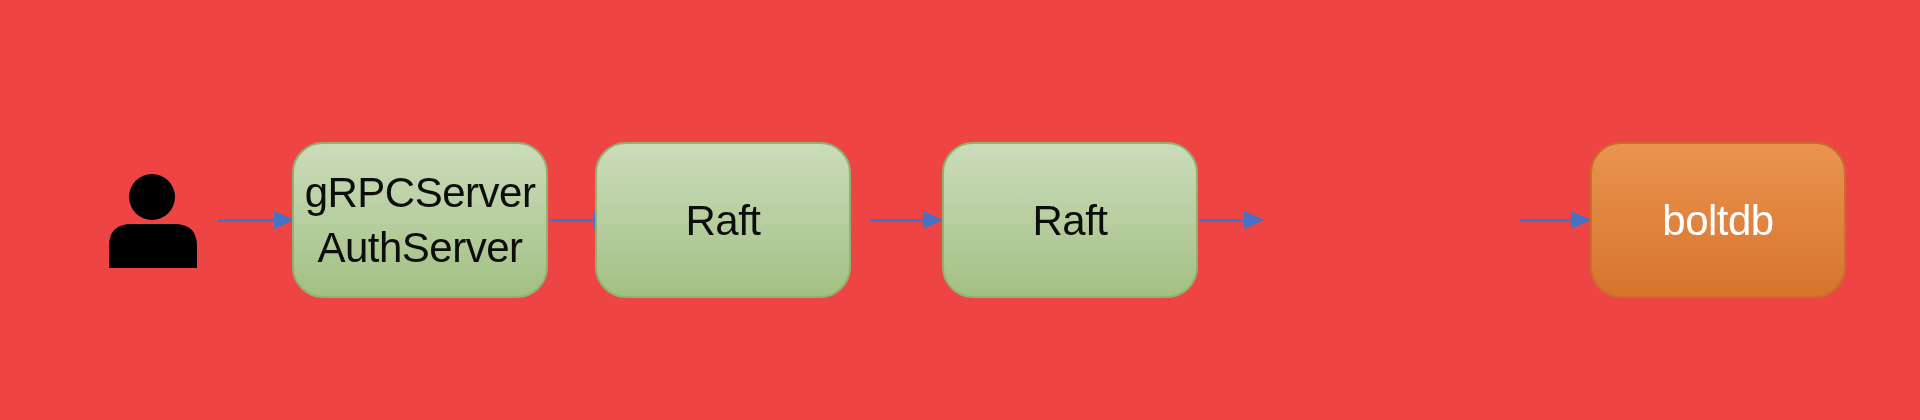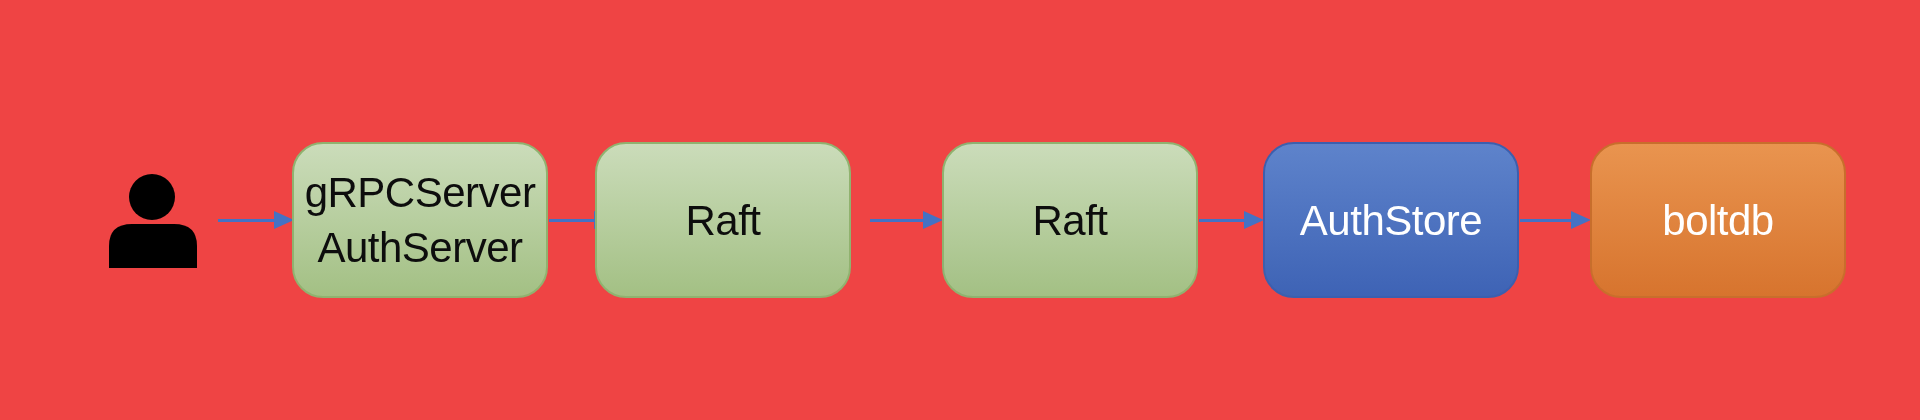--- a/index.html
+++ b/index.html
@@ -79,23 +79,20 @@
   </div>
 
   <div class="arrow" style="left:870px; width:53px;"></div>
 
   <div class="node" style="left: 942px; background: linear-gradient(rgb(203, 220, 186), rgb(163, 192, 132)); border-color: rgb(144, 178, 111); color: rgb(13, 13, 13);">
     <span class="line">Raft</span>
   </div>
 
   <div class="arrow" style="left:1199px; width:45px;"></div>
 
-  <div class="node" style="left: 1263px; background: linear-gradient(rgb(94, 131, 203), rgb(62, 99, 181)); border-color: rgb(60, 95, 174); color: rgb(255, 255, 255);">
-    <span class="line">AuthStore</span>
-  </div>
 
   <div class="arrow" style="left:1520px; width:51px;"></div>
 
   <div class="node" style="left: 1590px; background: linear-gradient(rgb(233, 148, 79), rgb(215, 116, 46)); border-color: rgb(200, 110, 44); color: rgb(255, 255, 255);">
     <span class="line">boltdb</span>
   </div>
 
 </div>
 
 </body></html>

